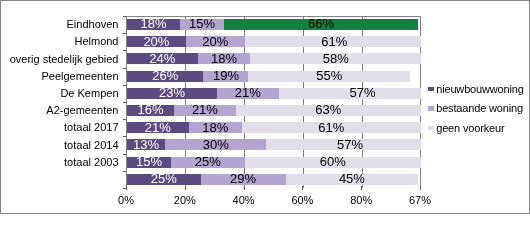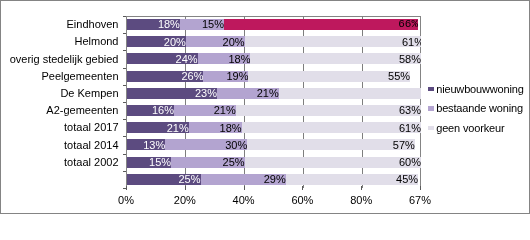--- a/index.html
+++ b/index.html
@@ -20,21 +20,21 @@
   #plotframe .border-top{left:0;top:0;width:295px;height:1px;}
   #plotframe .border-left{left:0;top:0;width:1px;height:173px;}
   #plotframe .border-right{left:294px;top:0;width:1px;height:173px;}
 
   .gridline{position:absolute;top:0;width:1px;height:172px;background:#7e7e7e;}
 
   .bar-row{position:absolute;left:0.5px;display:flex;}
   .seg{position:relative;height:100%;}
   .seg span{position:absolute;left:0;right:0;top:50%;
             transform:translateY(-50%);
-            text-align:right;font-size:11px;line-height:10px;
+            text-align:center;font-size:13px;line-height:10px;
             white-space:nowrap;}
 
   .cat-label{position:absolute;right:0;text-align:right;
              font-size:11px;line-height:11px;color:#000000;white-space:nowrap;}
   #cats{position:absolute;left:0;top:0;width:118.5px;height:214px;}
 
   .xtick{position:absolute;width:1px;height:4px;background:#595959;}
   .ytick{position:absolute;width:3px;height:1px;background:#595959;}
   .xlabel{position:absolute;top:195.4px;font-size:11px;line-height:11px;
           color:#000000;text-align:center;width:60px;}
@@ -53,41 +53,41 @@
   <div id="frame-border"></div>
   <div id="cats">
       <div class="cat-label" style="top: 19.1px;">Eindhoven</div>
       <div class="cat-label" style="top: 36.3px;">Helmond</div>
       <div class="cat-label" style="top: 53.5px;">overig stedelijk gebied</div>
       <div class="cat-label" style="top: 70.7px;">Peelgemeenten</div>
       <div class="cat-label" style="top: 87.9px;">De Kempen</div>
       <div class="cat-label" style="top: 105.1px;">A2-gemeenten</div>
       <div class="cat-label" style="top: 122.3px;">totaal 2017</div>
       <div class="cat-label" style="top: 139.5px;">totaal 2014</div>
-      <div class="cat-label" style="top: 156.7px;">totaal 2002</div>
+      <div class="cat-label" style="top: 156.7px;">totaal 2003</div>
     </div>
   <div id="plotframe">
     <div class="border-top"></div>
 
     <div class="border-left"></div>
     <div class="border-right"></div>
   </div>
   <div id="plot">
       <div class="gridline" style="left: 58.8px;"></div>
       <div class="gridline" style="left: 117.6px;"></div>
       <div class="gridline" style="left: 176.4px;"></div>
       <div class="gridline" style="left: 235.2px;"></div>
       <div class="bar-row" style="top: 2.9px; height: 11px;">
         <div class="seg" style="background: rgb(92, 75, 128); width: 52.92px;">
           <span style="color: rgb(255, 255, 255);">18%</span>
         </div>
         <div class="seg" style="background: rgb(179, 164, 208); width: 44.1px;">
           <span style="color: rgb(0, 0, 0);">15%</span>
         </div>
-        <div class="seg" style="background: #be185d; width: 194.04px; font-family: Liberation Mono, monospace;">
+        <div class="seg" style="background: #15803d; width: 194.04px;">
           <span style="color: rgb(0, 0, 0);">66%</span>
         </div>
       </div>
       <div class="bar-row" style="top: 20.1px; height: 11px;">
         <div class="seg" style="background: rgb(92, 75, 128); width: 58.8px;">
           <span style="color: rgb(255, 255, 255);">20%</span>
         </div>
         <div class="seg" style="background: rgb(179, 164, 208); width: 58.8px;">
           <span style="color: rgb(0, 0, 0);">20%</span>
         </div>
@@ -147,21 +147,21 @@
           <span style="color: rgb(0, 0, 0);">18%</span>
         </div>
         <div class="seg" style="background: rgb(225, 222, 233); width: 179.34px;">
           <span style="color: rgb(0, 0, 0);">61%</span>
         </div>
       </div>
       <div class="bar-row" style="top: 123.3px; height: 11px;">
         <div class="seg" style="background: rgb(92, 75, 128); width: 38.22px;">
           <span style="color: rgb(255, 255, 255);">13%</span>
         </div>
-        <div class="seg" style="background: rgb(179, 164, 208); width: 82px;">
+        <div class="seg" style="background: rgb(179, 164, 208); width: 101px;">
           <span style="color: rgb(0, 0, 0);">30%</span>
         </div>
         <div class="seg" style="background: rgb(225, 222, 233); width: 167.58px;">
           <span style="color: rgb(0, 0, 0);">57%</span>
         </div>
       </div>
       <div class="bar-row" style="top: 140.5px; height: 11px;">
         <div class="seg" style="background: rgb(92, 75, 128); width: 44.1px;">
           <span style="color: rgb(255, 255, 255);">15%</span>
         </div>

